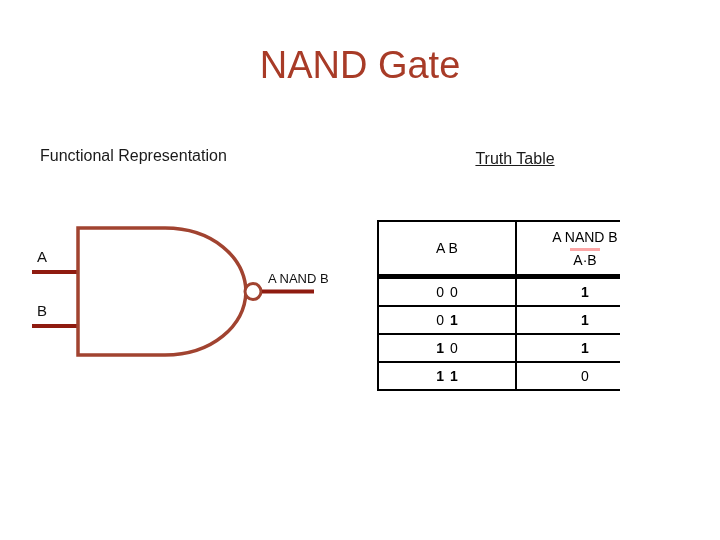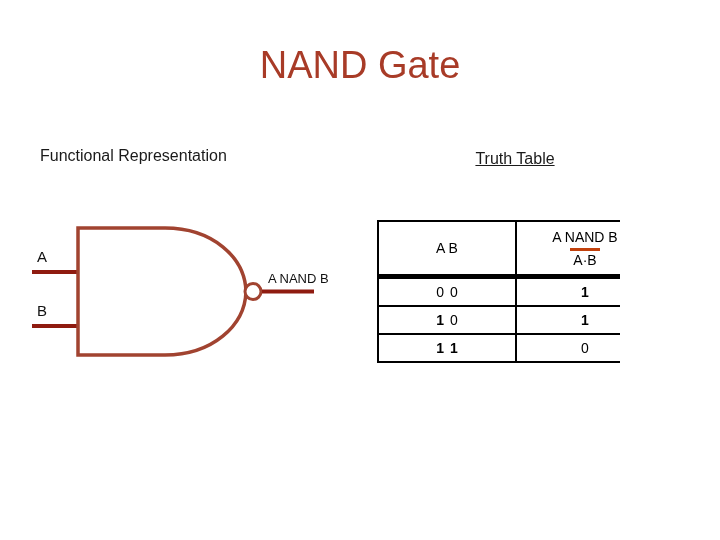--- a/index.html
+++ b/index.html
@@ -61,21 +61,21 @@
     font-size: 14px;
     padding: 0;
   }
   .truth-table th { height: 52px; border-bottom: 5px solid #000; }
   .truth-table td { height: 26px; }
   .truth-table .c1 { width: 136px; }
   .truth-table .c2 { width: 136px; }
   .hdr-line1 { margin-bottom: 3px; }
   .overline {
     display: inline-block;
-    border-top: 3px solid #c2410c;
+    border-top: 3px solid #fca5a5;
     padding: 1px 3px 0 3px;
   }
   .tt-digit { display: inline-block; margin: 0 3px; }
   .tt-digit.one { font-weight: bold; }
   .page-number {
     position: absolute;
     left: 652px; top: 502px; width: 30px;
     font-size: 11px;
     color: #8A8A8A;
     text-align: center;
@@ -122,20 +122,28 @@
       <tr>
         <td>
           <span class="tt-digit">0</span><span class="tt-digit">0</span>
         </td>
         <td>
           <span class="tt-digit one">1</span>
         </td>
       </tr>
       <tr>
         <td>
+          <span class="tt-digit">0</span><span class="tt-digit one">1</span>
+        </td>
+        <td>
+          <span class="tt-digit one">1</span>
+        </td>
+      </tr>
+      <tr>
+        <td>
           <span class="tt-digit one">1</span><span class="tt-digit">0</span>
         </td>
         <td>
           <span class="tt-digit one">1</span>
         </td>
       </tr>
       <tr>
         <td>
           <span class="tt-digit one">1</span><span class="tt-digit one">1</span>
         </td>

